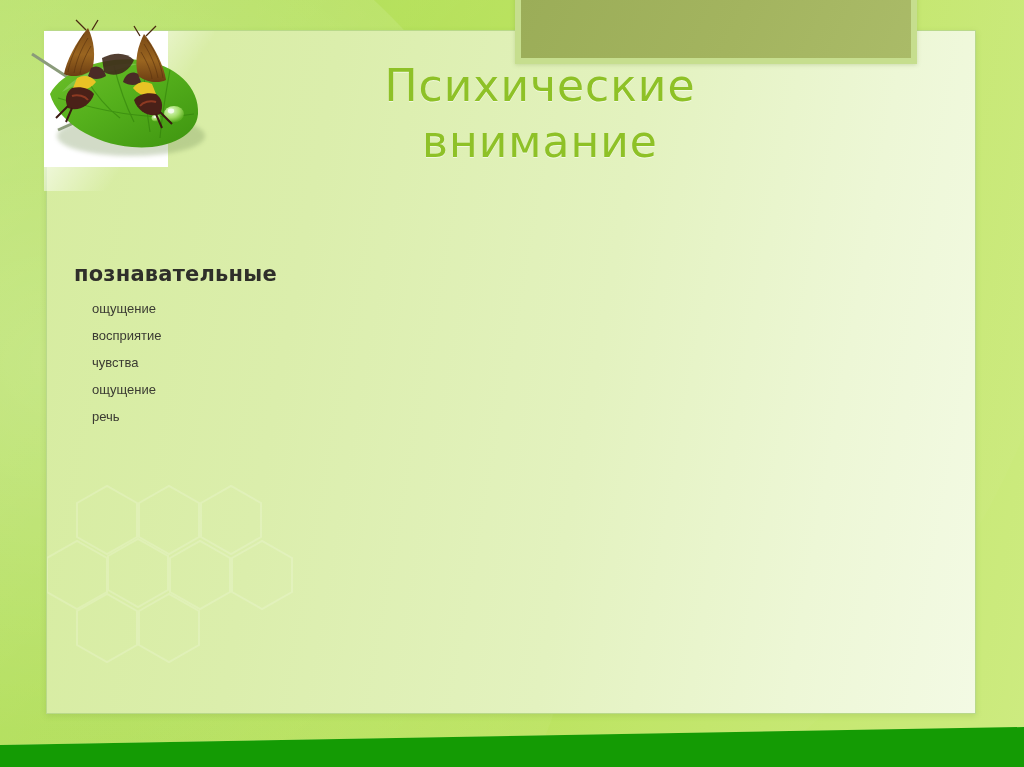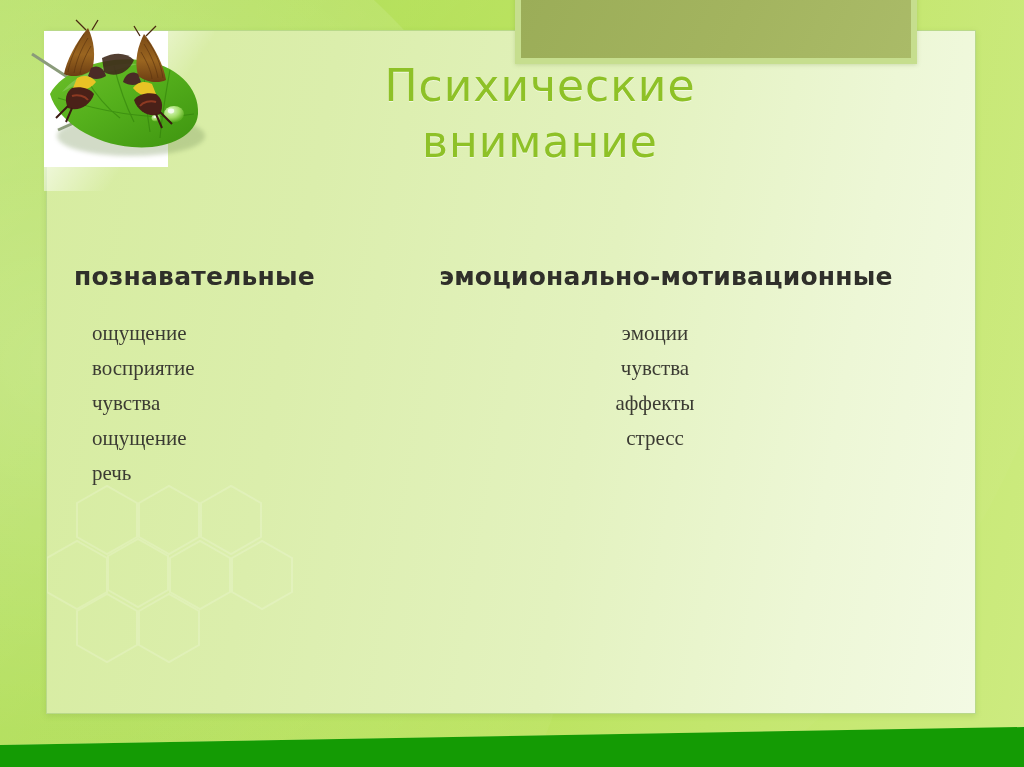--- a/index.html
+++ b/index.html
@@ -155,37 +155,37 @@
   }
   .column {
     box-sizing: border-box;
   }
   .column-left  { width: 340px; padding-left: 14px; }
   .column-right { width: 560px; }
 
   .col-heading {
     font-family: "DejaVu Sans", sans-serif;
     font-weight: bold;
-    font-size: 25px;
+    font-size: 21px;
     color: #2f2f2a;
     text-align: center;
-    margin-bottom: 32px;
+    margin-bottom: 16px;
     letter-spacing: 0.2px;
     white-space: nowrap;
   }
   .column-left .col-heading { text-align: left; padding-left: 14px; }
 
   .col-list {
     list-style: none;
     margin: 0;
     padding: 0;
   }
   .col-list li {
-    font-family: Liberation Serif, serif;
-    font-size: 21px;
+    font-family: Liberation Sans, sans-serif;
+    font-size: 13px;
     color: #3b3b33;
     line-height: 1;
     padding: 0 0 14px 0;
   }
   .column-left .col-list { padding-left: 32px; }
   .column-left .col-list li { text-align: left; }
   .column-right .col-list li { text-align: center; padding-right: 22px; }
 </style>
 </head>
 <body>
@@ -304,28 +304,19 @@
       <div class="col-heading">познавательные</div>
       <ul class="col-list">
         <li>ощущение</li>
         <li>восприятие</li>
         <li>чувства</li>
         <li>ощущение</li>
         <li>речь</li>
       </ul>
     </div>
 
-    <div class="column column-right">
-      <div class="col-heading">эмоционально-мотивационные</div>
-      <ul class="col-list">
-        <li>эмоции</li>
-        <li>чувства</li>
-        <li>аффекты</li>
-        <li>стресс</li>
-      </ul>
-    </div>
 
   </div>
 
   <div class="bottom-band-shade"></div>
   <div class="bottom-band"></div>
 
 </div>
 
 </body></html>

